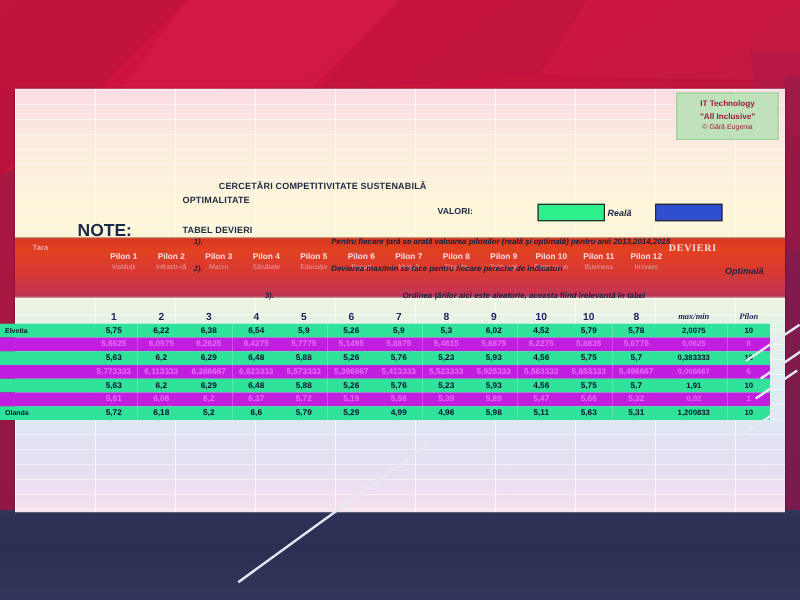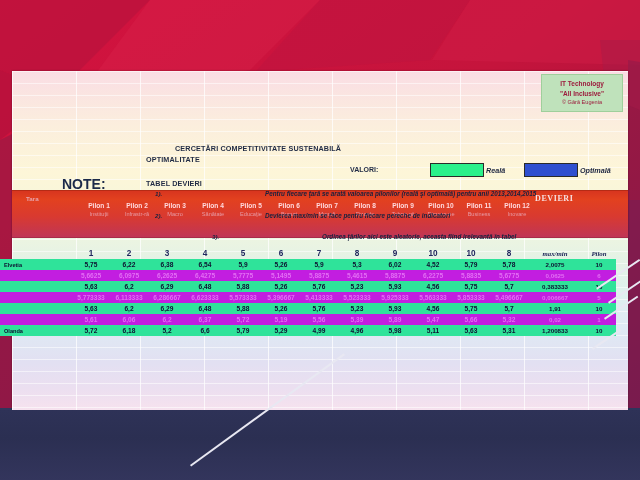--- a/index.html
+++ b/index.html
@@ -42,21 +42,21 @@
   #t2{left:146px;top:155px;}
   #t3{left:146px;top:179px;}
 
   
   #valori{position:absolute;left:350px;top:166px;color:#1f2a44;font-weight:bold;font-size:7px;}
   .sw{position:absolute;top:163px;height:12px;width:52px;border:1px solid #2a2a2a;}
   #sw-real{left:430px;background:#2bf08b;}
   #sw-opt{left:524px;background:#2f4fd0;}
   .swlbl{position:absolute;top:166px;font-style:italic;font-weight:bold;font-size:7.2px;color:#1b2440;}
   #lb-real{left:486px;}
-  #lb-opt{left:580px;}
+  #lb-opt{left:580px;margin-top:46px;}
 
   
   #band{
     position:absolute;left:0;top:119px;width:616px;height:46px;
     background:linear-gradient(180deg,#d8351f 0%,#e2411f 18%,#d93a30 55%,#c03556 100%);
     border-top:1px solid #b52b15;border-bottom:1px solid #a82a4a;
   }
   #band .cellwrap{position:absolute;left:0;top:10px;width:616px;height:32px;}
   .pcell{position:absolute;text-align:center;color:#f2b9bf;}
   .pcell .p1{display:block;font-weight:bold;font-size:6.6px;color:#ffd9dd;line-height:9px;}

